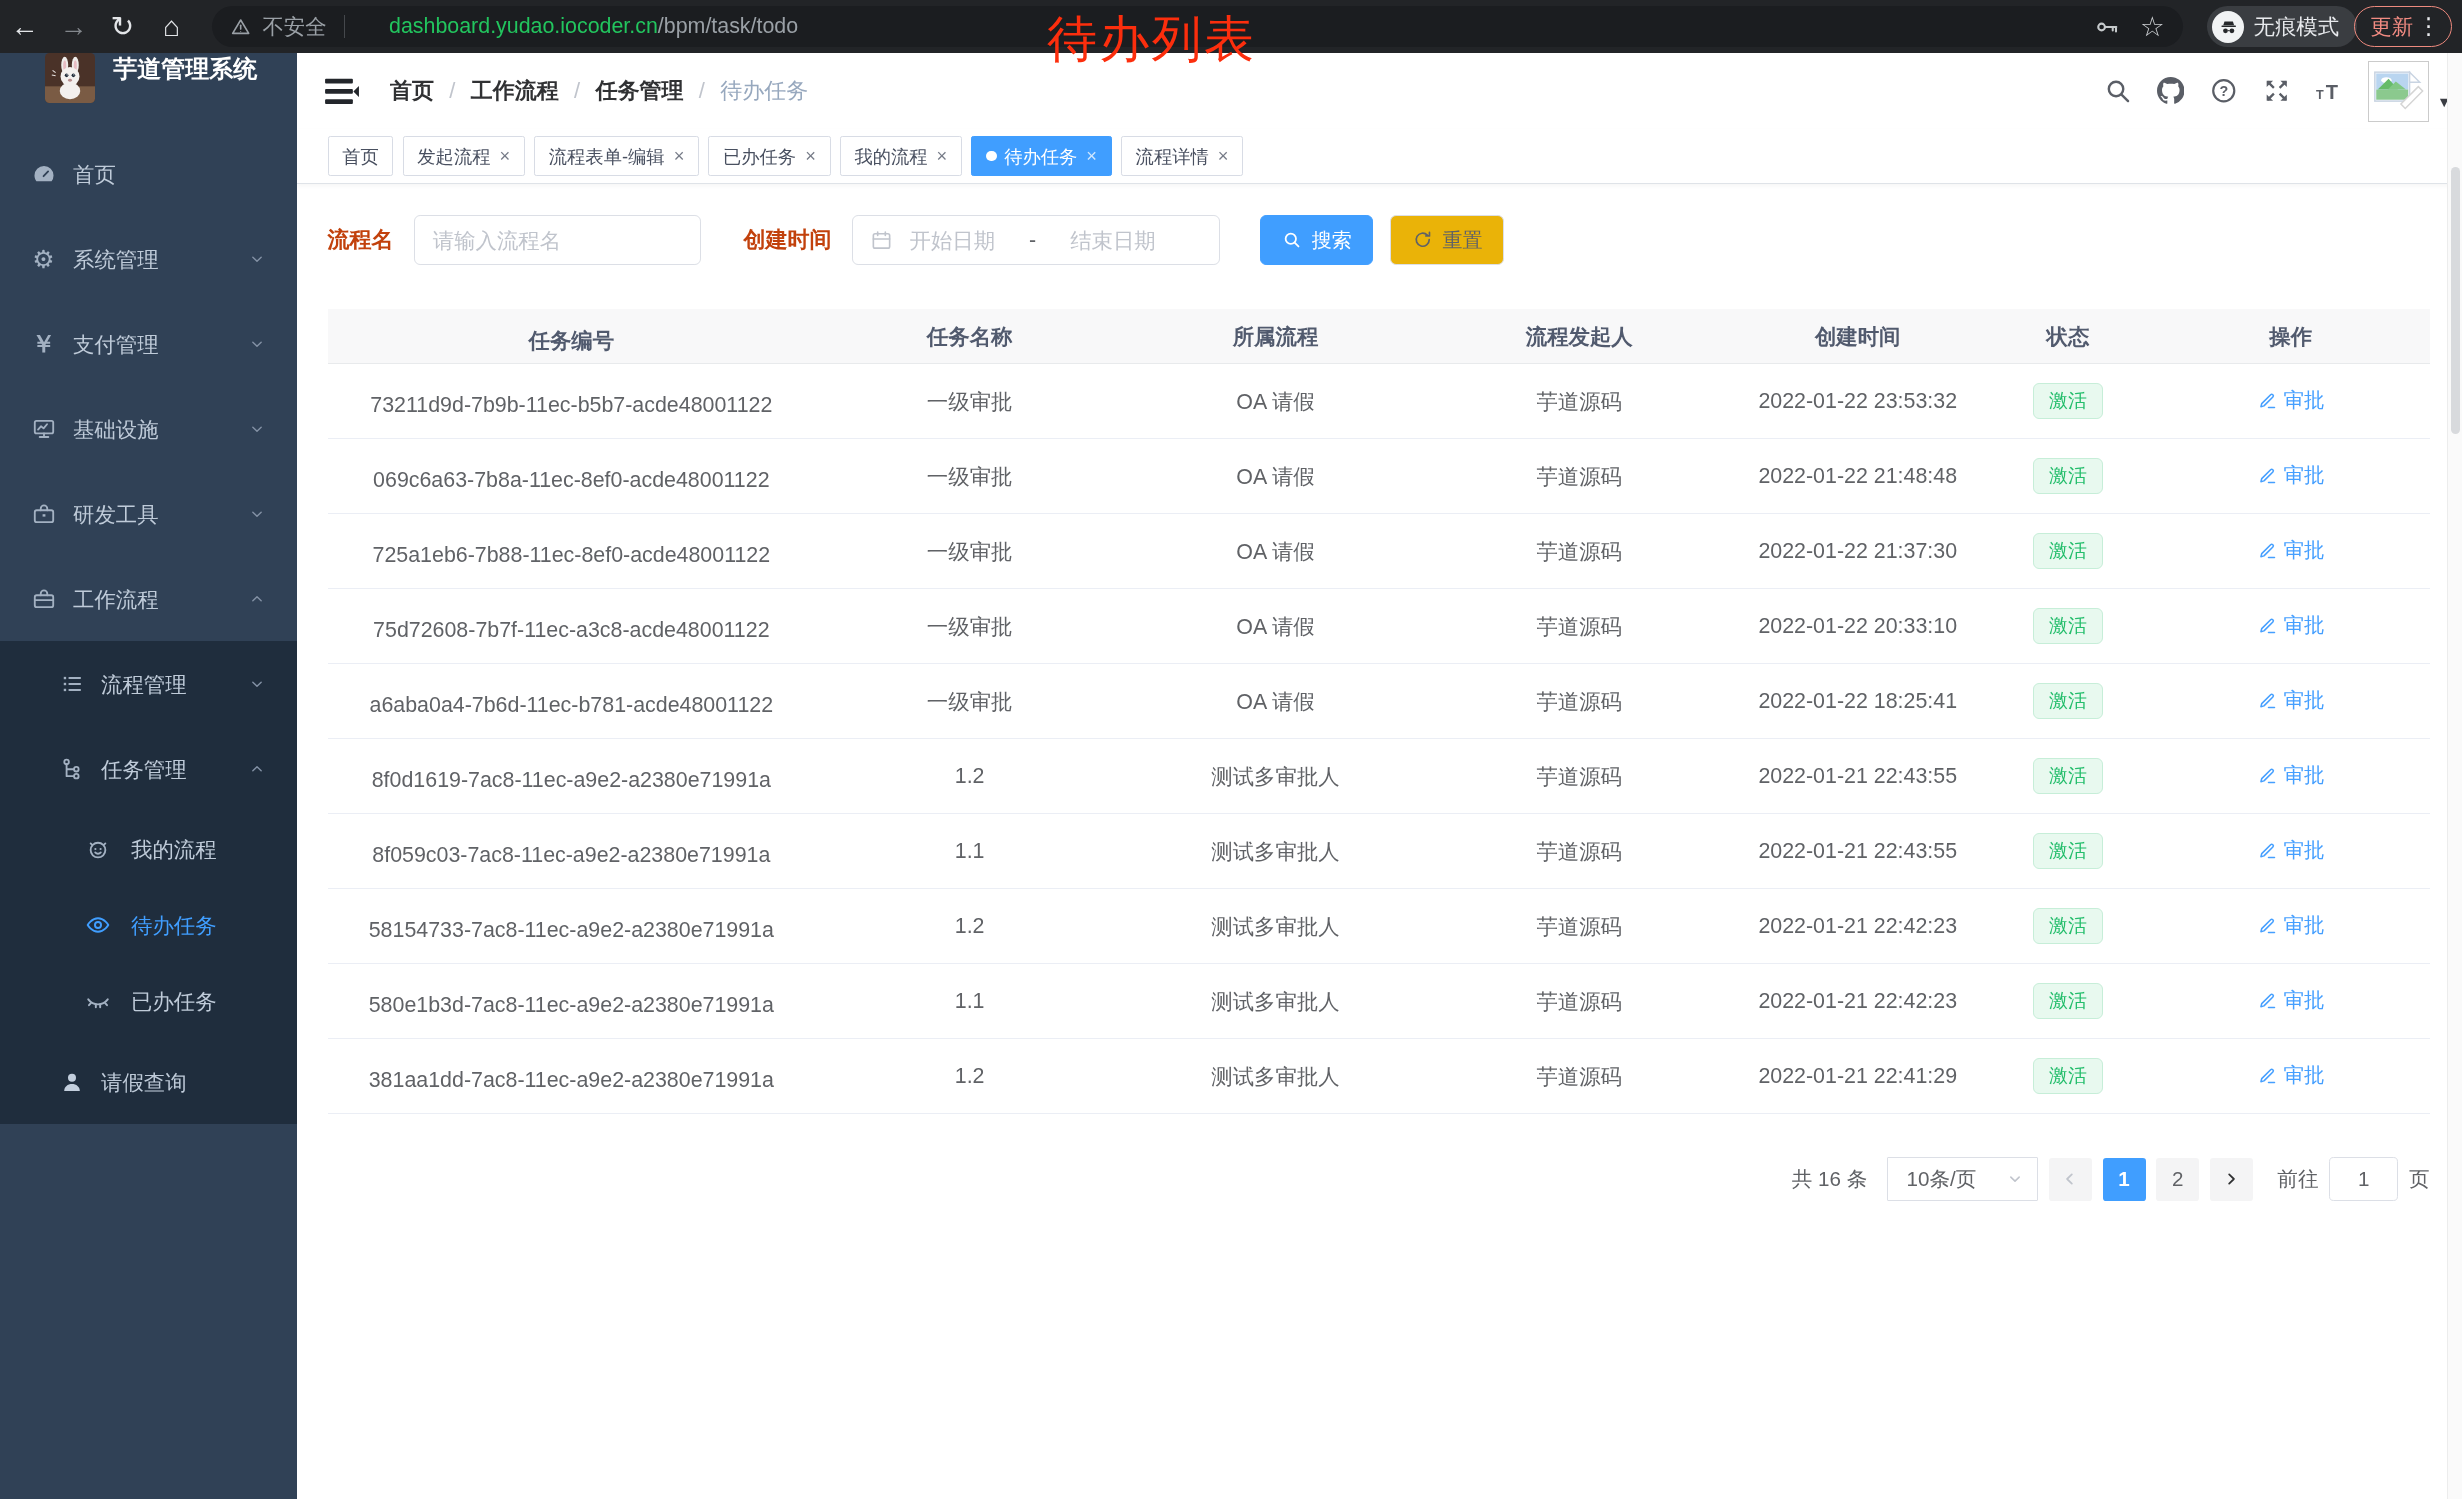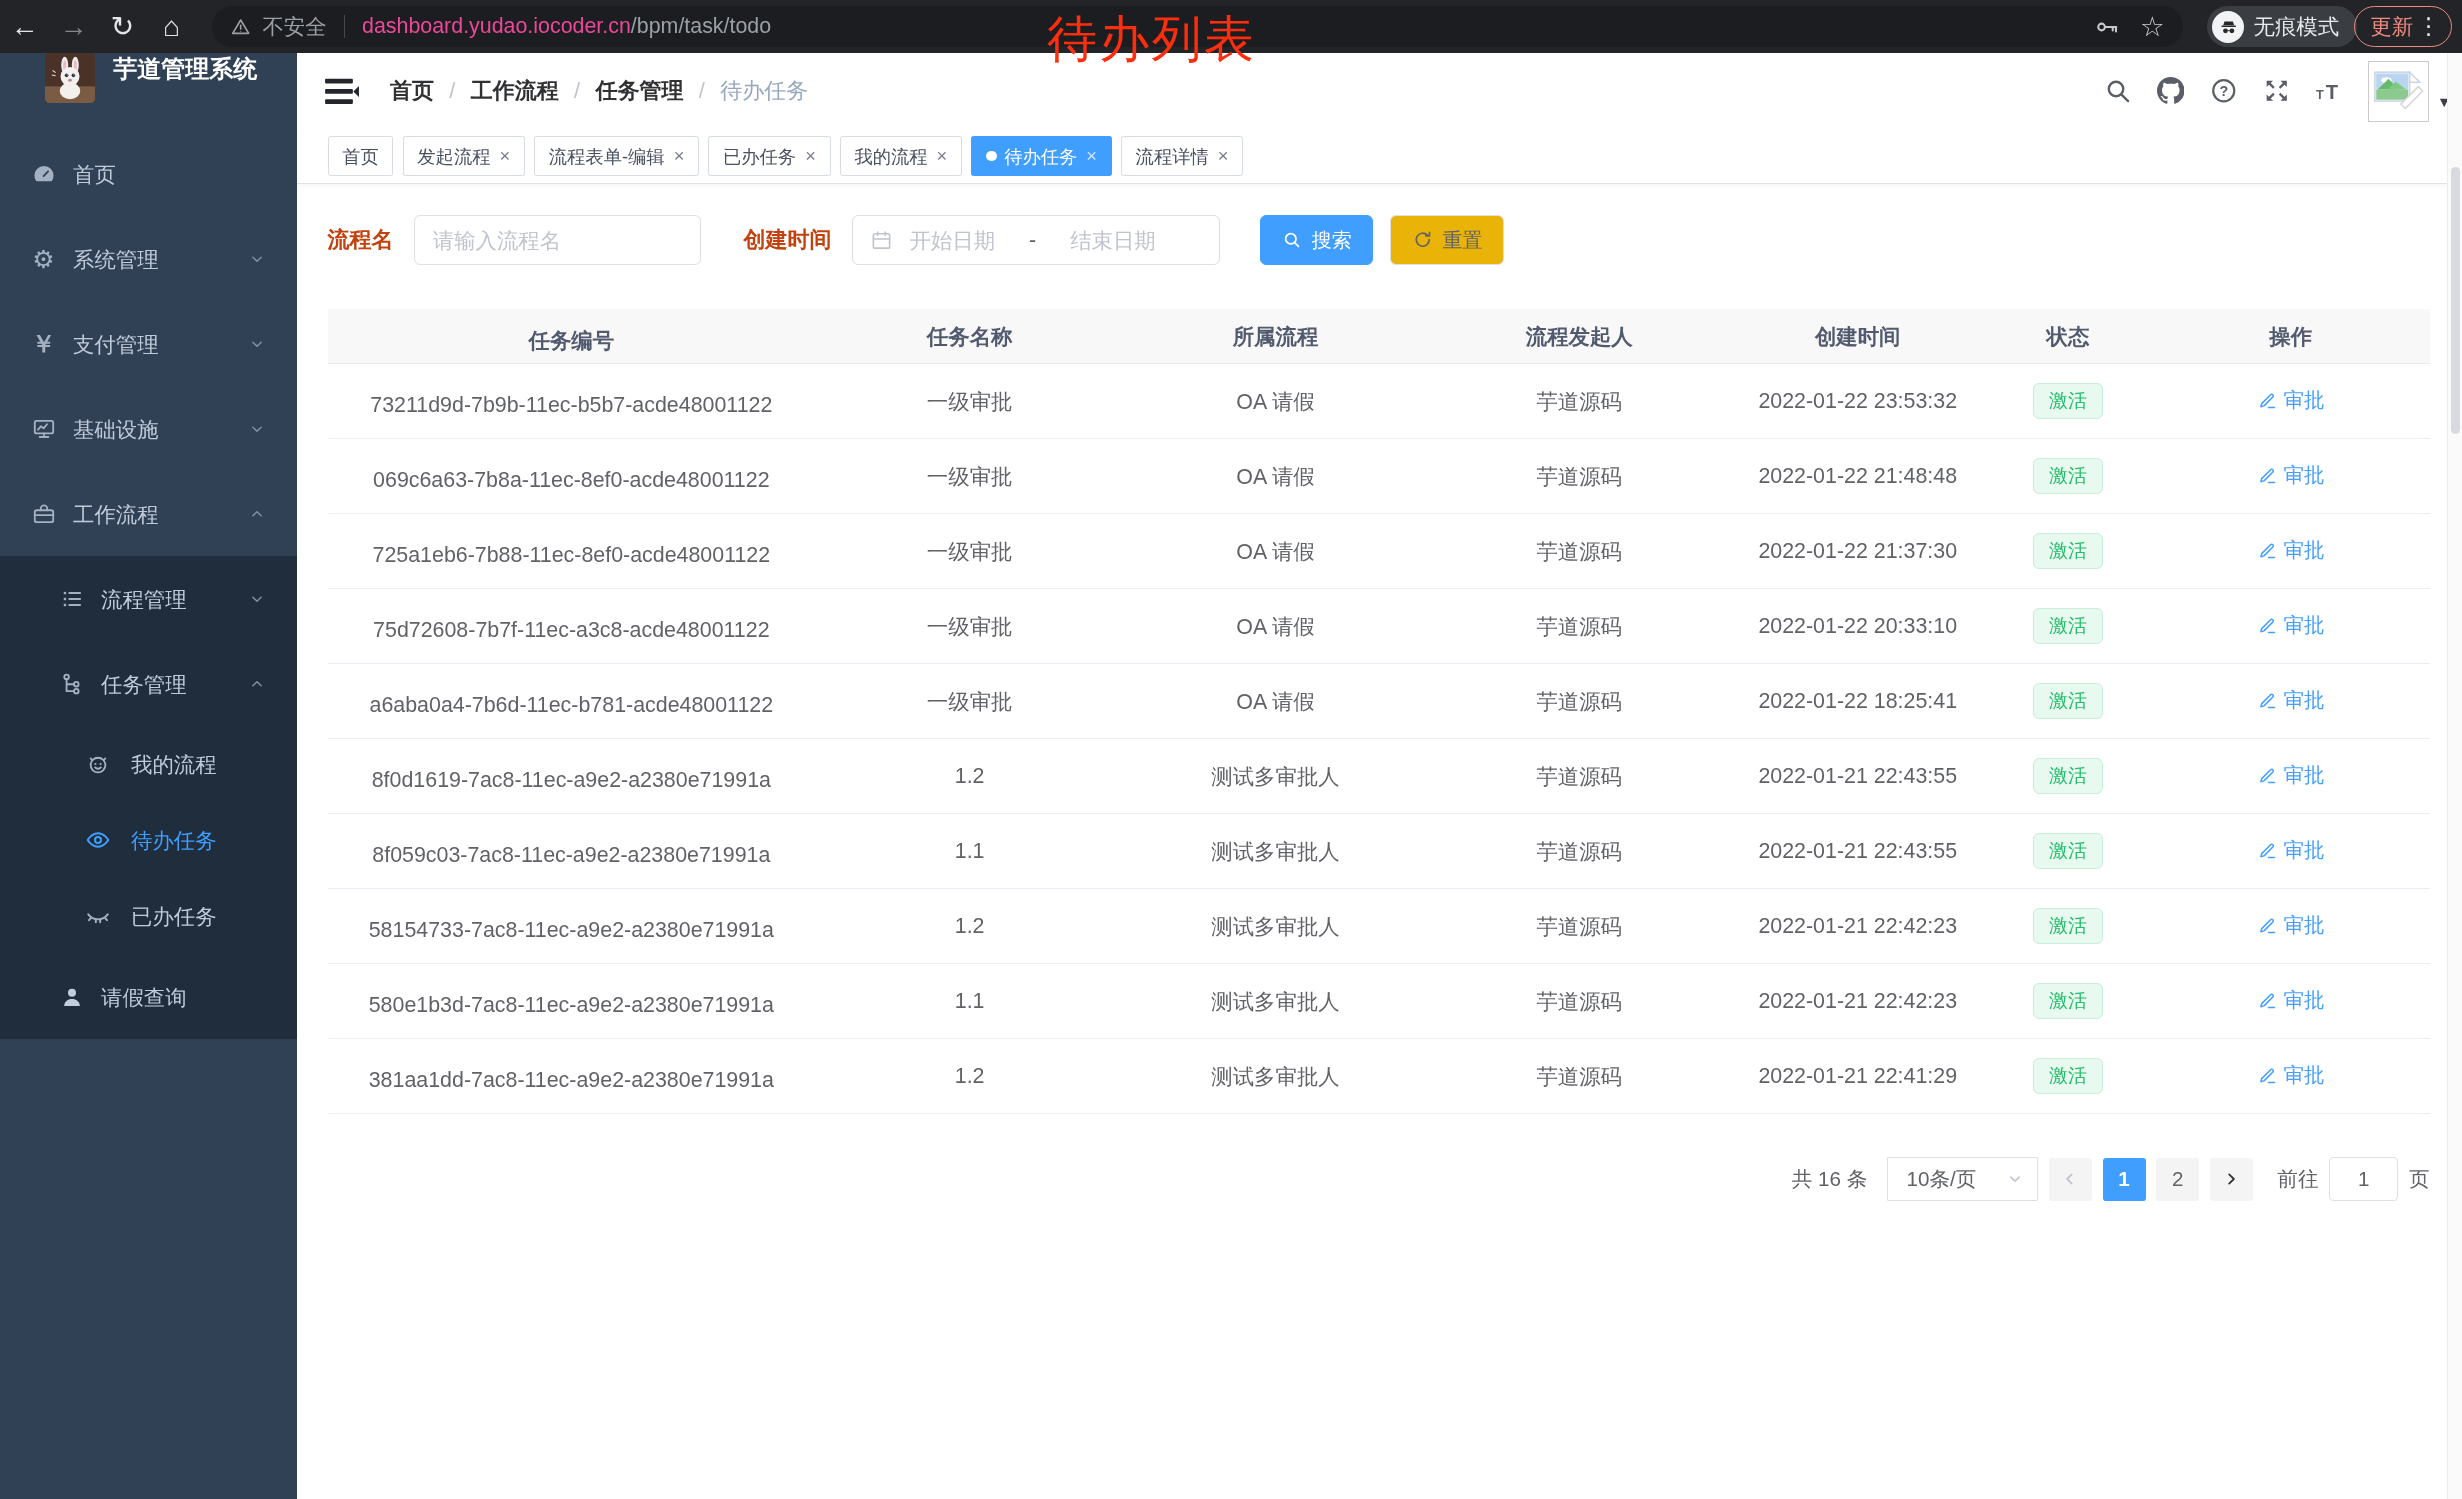--- a/index.html
+++ b/index.html
@@ -8,21 +8,21 @@
 
   
   .browser-bar { position:absolute; top:0; left:0; width:2462px; height:53px;
     background:#222427; display:flex; align-items:center; z-index:5; }
   .bicon { width:49px; text-align:center; font-size:28px; color:#e3e5e8; cursor:pointer; }
   .bicon.dim { color:#83878c; }
   .omnibox { position:absolute; left:212px; top:6.1px; width:1971px; height:41px;
     border-radius:20.6px; background:#1b1d20; display:flex; align-items:center;
     padding:0 18.3px; font-size:21.4px; color:#9aa0a6; }
   .omni-divider { width:1.5px; height:23px; background:#45484c; margin:0 17px; }
-  .omni-host { color:#ec4899; }
+  .omni-host { color:#22c55e;margin-left:27px; }
   .omni-path { color:#9aa0a6; }
   .omni-spacer { flex:1; }
   .omni-right { display:flex; align-items:center; gap:20px; color:#c6cacc; }
   .star { font-size:27.5px; color:#cdd0d3; }
   .incognito-chip { position:absolute; left:2207px; top:6.1px; height:41px;
     border-radius:20.6px; background:#3a3d41; display:flex; align-items:center;
     gap:9.2px; padding:0 18.3px 0 5.3px; color:#e8eaed; font-size:21.4px; }
   .incog-circle { width:32px; height:32px; border-radius:50%; background:#f1f3f4;
     display:flex; align-items:center; justify-content:center; }
   .update-chip { position:absolute; left:2354px; top:6.1px; width:98px; height:41px;
@@ -248,20 +248,33 @@
       </span>
       <span class="mi-label">基础设施</span>
       <span class="chev"><svg width="20" height="20" viewBox="0 0 24 24" fill="none" stroke="currentColor" stroke-width="1.7" stroke-linecap="round" stroke-linejoin="round">
             <polyline points="7,9.8 12,14.6 17,9.8"></polyline>
           </svg></span>
     </div>
     <div class="menu-item">
       <span class="mi-icon">
         <svg width="26" height="26" viewBox="0 0 24 24" fill="none" stroke="currentColor" stroke-width="1.7" stroke-linecap="round" stroke-linejoin="round">
             <rect x="3.5" y="8.5" width="17" height="11" rx="1.8"></rect>
+            <path d="M9 8.5V7a3 3 0 0 1 6 0v1.5"></path>
+            <rect x="10.7" y="12.2" width="2.6" height="2.2" fill="currentColor" stroke="none"></rect>
+          </svg>
+      </span>
+      <span class="mi-label">研发工具</span>
+      <span class="chev"><svg width="20" height="20" viewBox="0 0 24 24" fill="none" stroke="currentColor" stroke-width="1.7" stroke-linecap="round" stroke-linejoin="round">
+            <polyline points="7,9.8 12,14.6 17,9.8"></polyline>
+          </svg></span>
+    </div>
+    <div class="menu-item">
+      <span class="mi-icon">
+        <svg width="26" height="26" viewBox="0 0 24 24" fill="none" stroke="currentColor" stroke-width="1.7" stroke-linecap="round" stroke-linejoin="round">
+            <rect x="3.5" y="8.5" width="17" height="11" rx="1.8"></rect>
             <path d="M9 8.5V7a3 3 0 0 1 6 0v1.5M3.5 13h17"></path>
           </svg>
       </span>
       <span class="mi-label">工作流程</span>
       <span class="chev"><svg width="20" height="20" viewBox="0 0 24 24" fill="none" stroke="currentColor" stroke-width="1.7" stroke-linecap="round" stroke-linejoin="round">
             <polyline points="7,14.2 12,9.4 17,14.2"></polyline>
           </svg></span>
     </div>
 
     <div class="submenu">

